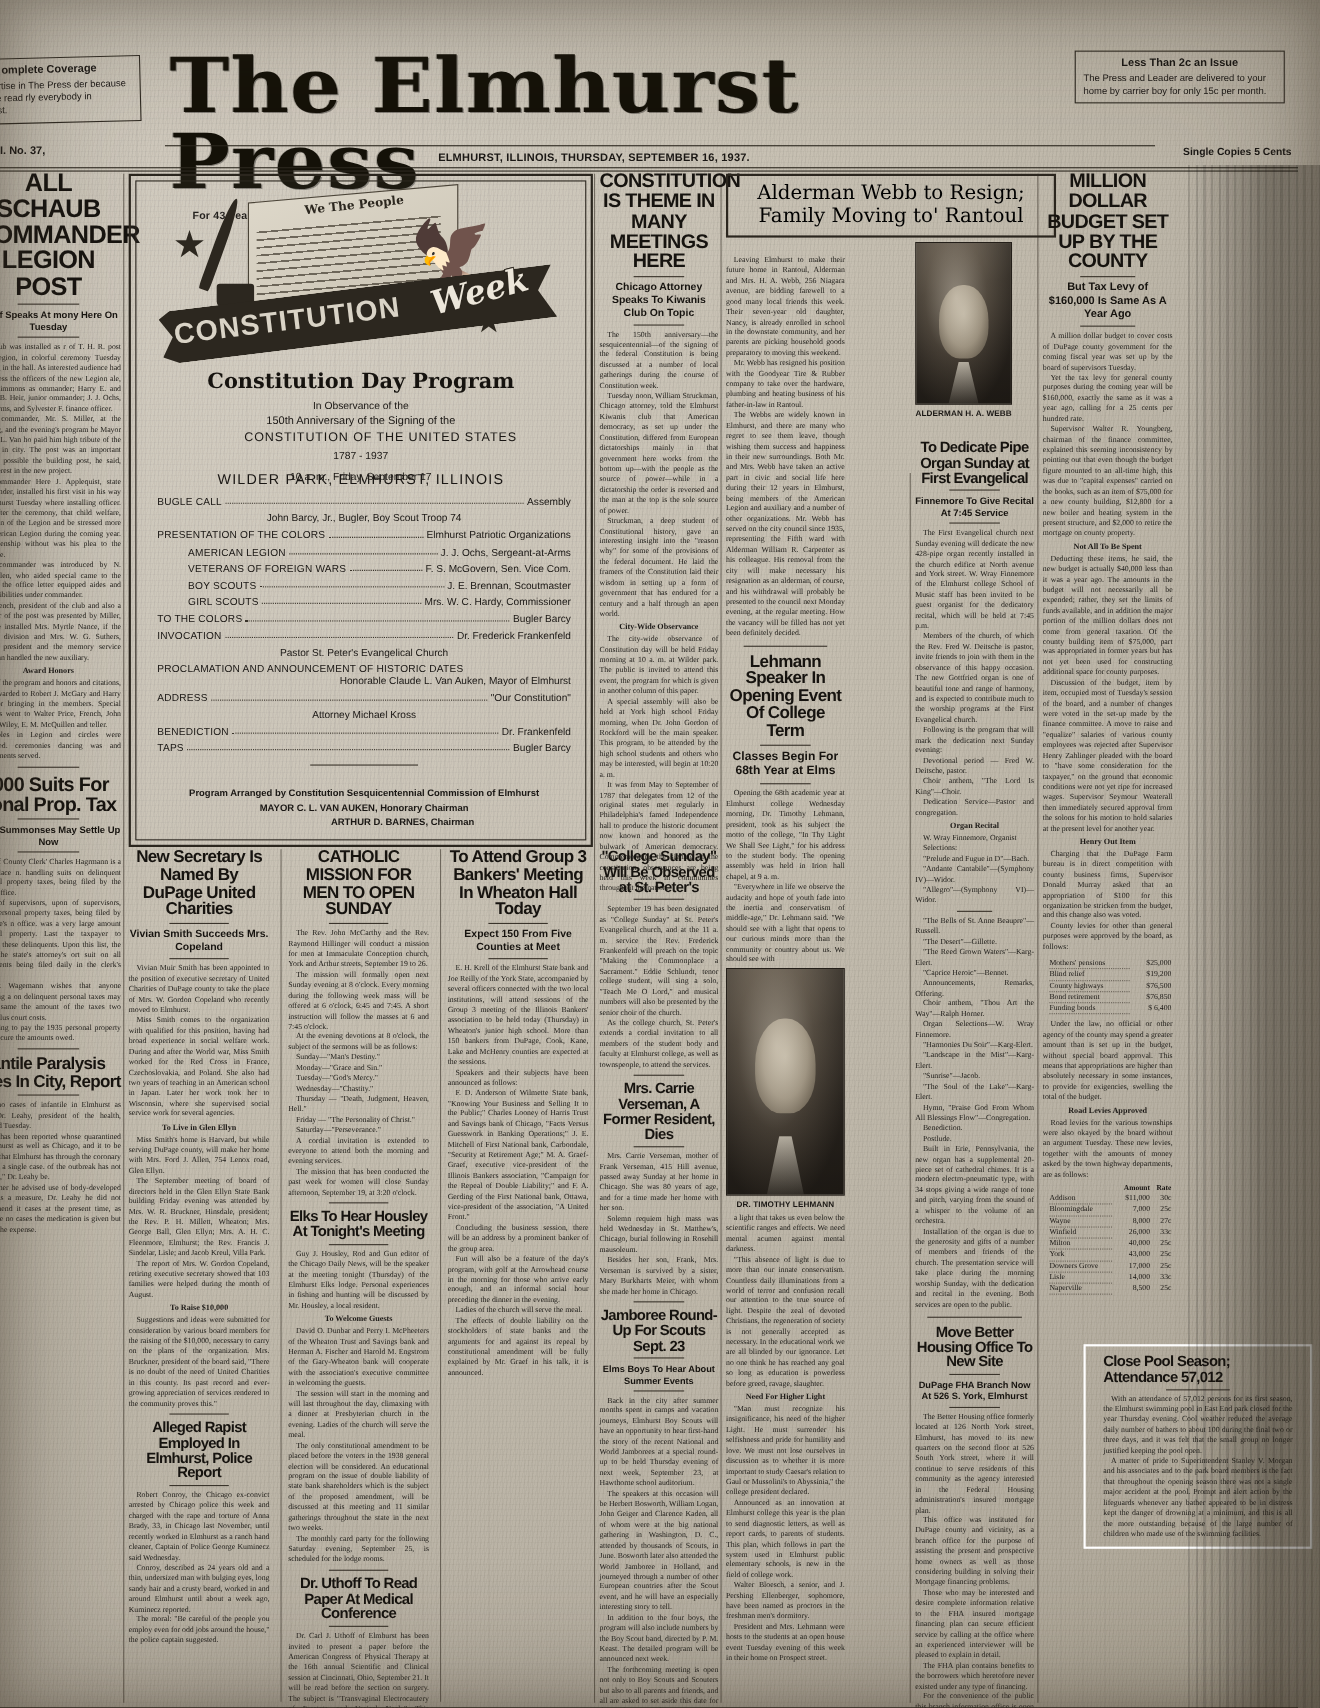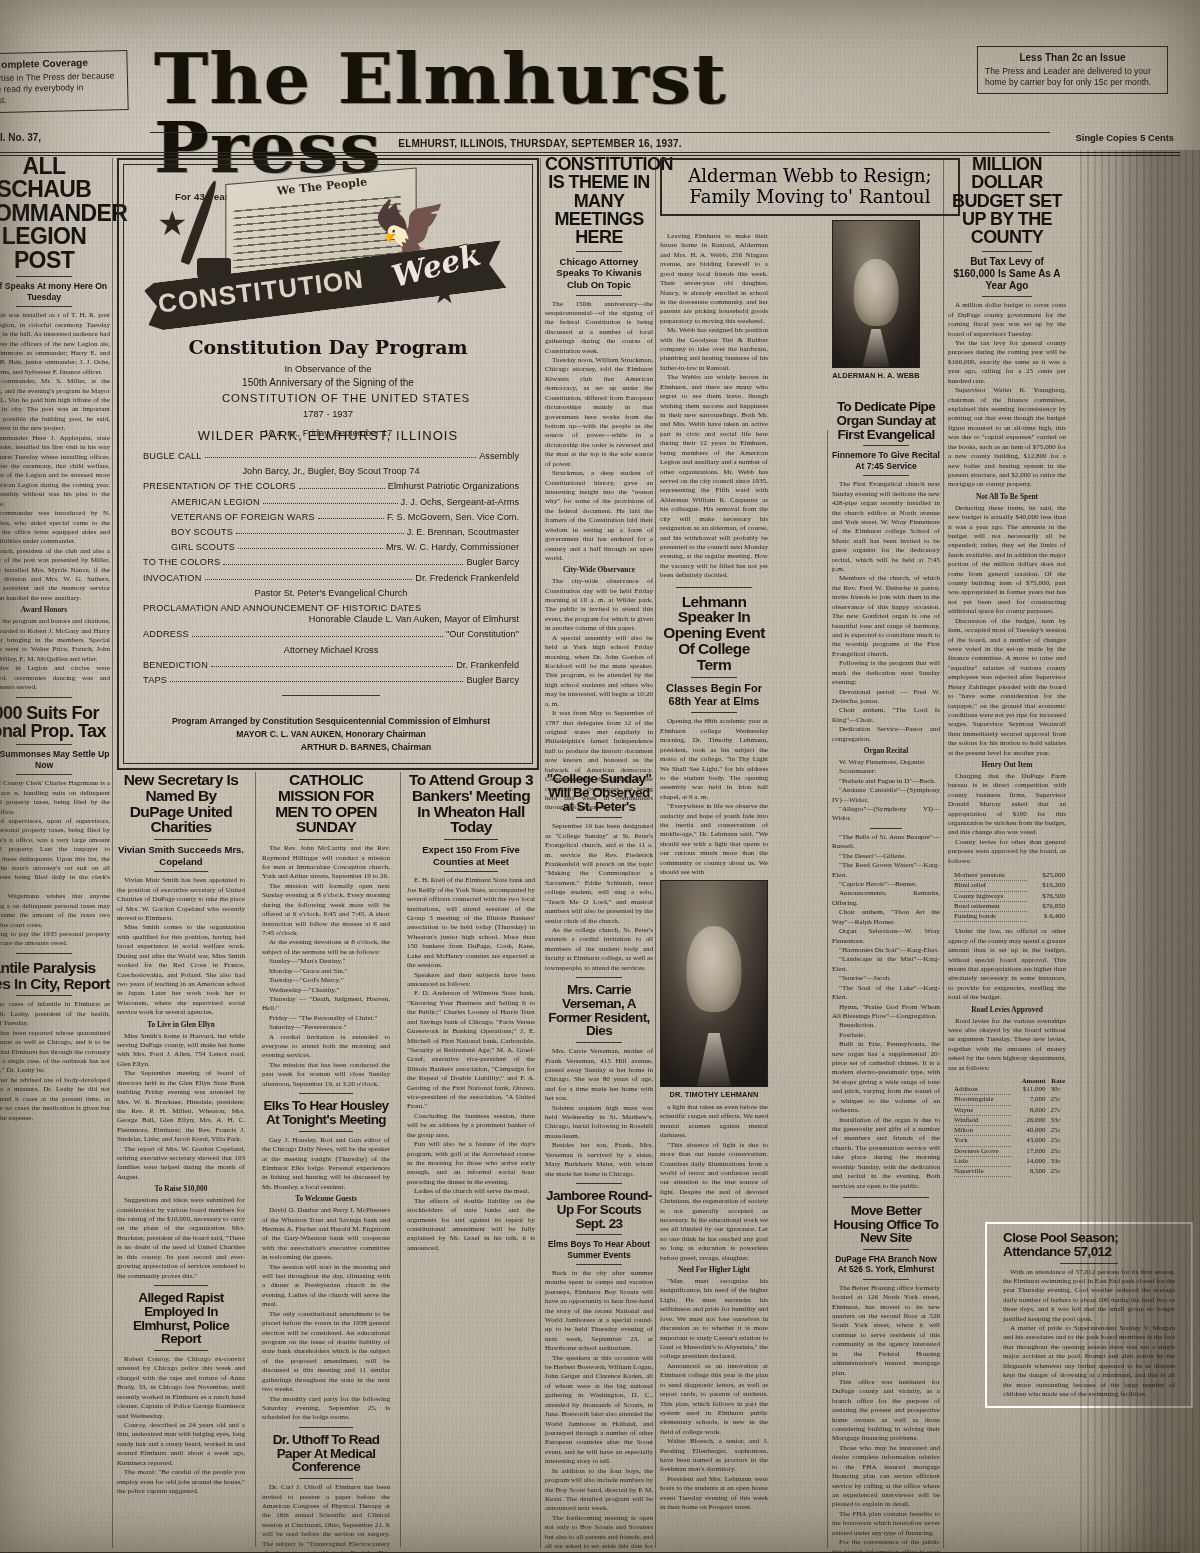--- a/index.html
+++ b/index.html
@@ -176,21 +176,21 @@
 
   
   #poolbox{position:absolute;left:985px;top:1222px;width:172px;border:2px solid #ffffff;padding:7px 16px;}
 
   
   .dt{font-family:"Liberation Serif",serif;font-size:7px;width:100%;border-collapse:collapse;}
   .dt th{font-weight:bold;text-align:right;padding:0 0 1px 0;font-size:6.8px;}
   .dt td{padding:0;line-height:1.32;}
   .dt td.nm{text-align:left;border-bottom:1px dotted rgba(58,52,43,.6);}
   .dt td.am{text-align:right;padding-left:4px;}
-  .dt td.rt{text-align:left;padding-left:5px;}
+  .dt td.rt{text-align:right;padding-left:5px;}
 
   .hl-xl{font-size:23px;}
   .hl-l{font-size:18px;}
   .hl-m{font-size:15.5px;}
   .hl-s{font-size:13.5px;}
   .tight{letter-spacing:-.6px;}
 </style>
 </head>
 <body>
 
@@ -440,21 +440,21 @@
     <div class="rule"></div>
     <div class="body">
       <p>The First Evangelical church next Sunday evening will dedicate the new 428-pipe organ recently installed in the church edifice at North avenue and York street. W. Wray Finnemore of the Elmhurst college School of Music staff has been invited to be guest organist for the dedicatory recital, which will be held at 7:45 p.m.</p>
       <p>Members of the church, of which the Rev. Fred W. Deitsche is pastor, invite friends to join with them in the observance of this happy occasion. The new Gottfried organ is one of beautiful tone and range of harmony, and is expected to contribute much to the worship programs at the First Evangelical church.</p>
       <p>Following is the program that will mark the dedication next Sunday evening:</p>
       <p>Devotional period — Fred W. Deitsche, pastor.</p>
       <p>Choir anthem, "The Lord Is King"—Choir.</p>
       <p>Dedication Service—Pastor and congregation.</p>
       <div class="subsm">Organ Recital</div>
       <p>W. Wray Finnemore, Organist</p>
-      <p>Scoutmaster:</p>
+      <p>Selections:</p>
       <p>"Prelude and Fugue in D"—Bach.</p>
       <p>"Andante Cantabile"—(Symphony IV)—Widor.</p>
       <p>"Allegro"—(Symphony VI)—Widor.</p>
       <div class="rule" style="width:30%"></div>
       <p>"The Bells of St. Anne Beaupre"—Russell.</p>
       <p>"The Desert"—Gillette.</p>
       <p>"The Reed Grown Waters"—Karg-Elert.</p>
       <p>"Caprice Heroic"—Bennet.</p>
       <p>Announcements, Remarks, Offering.</p>
       <p>Choir anthem, "Thou Art the Way"—Ralph Horner.</p>

